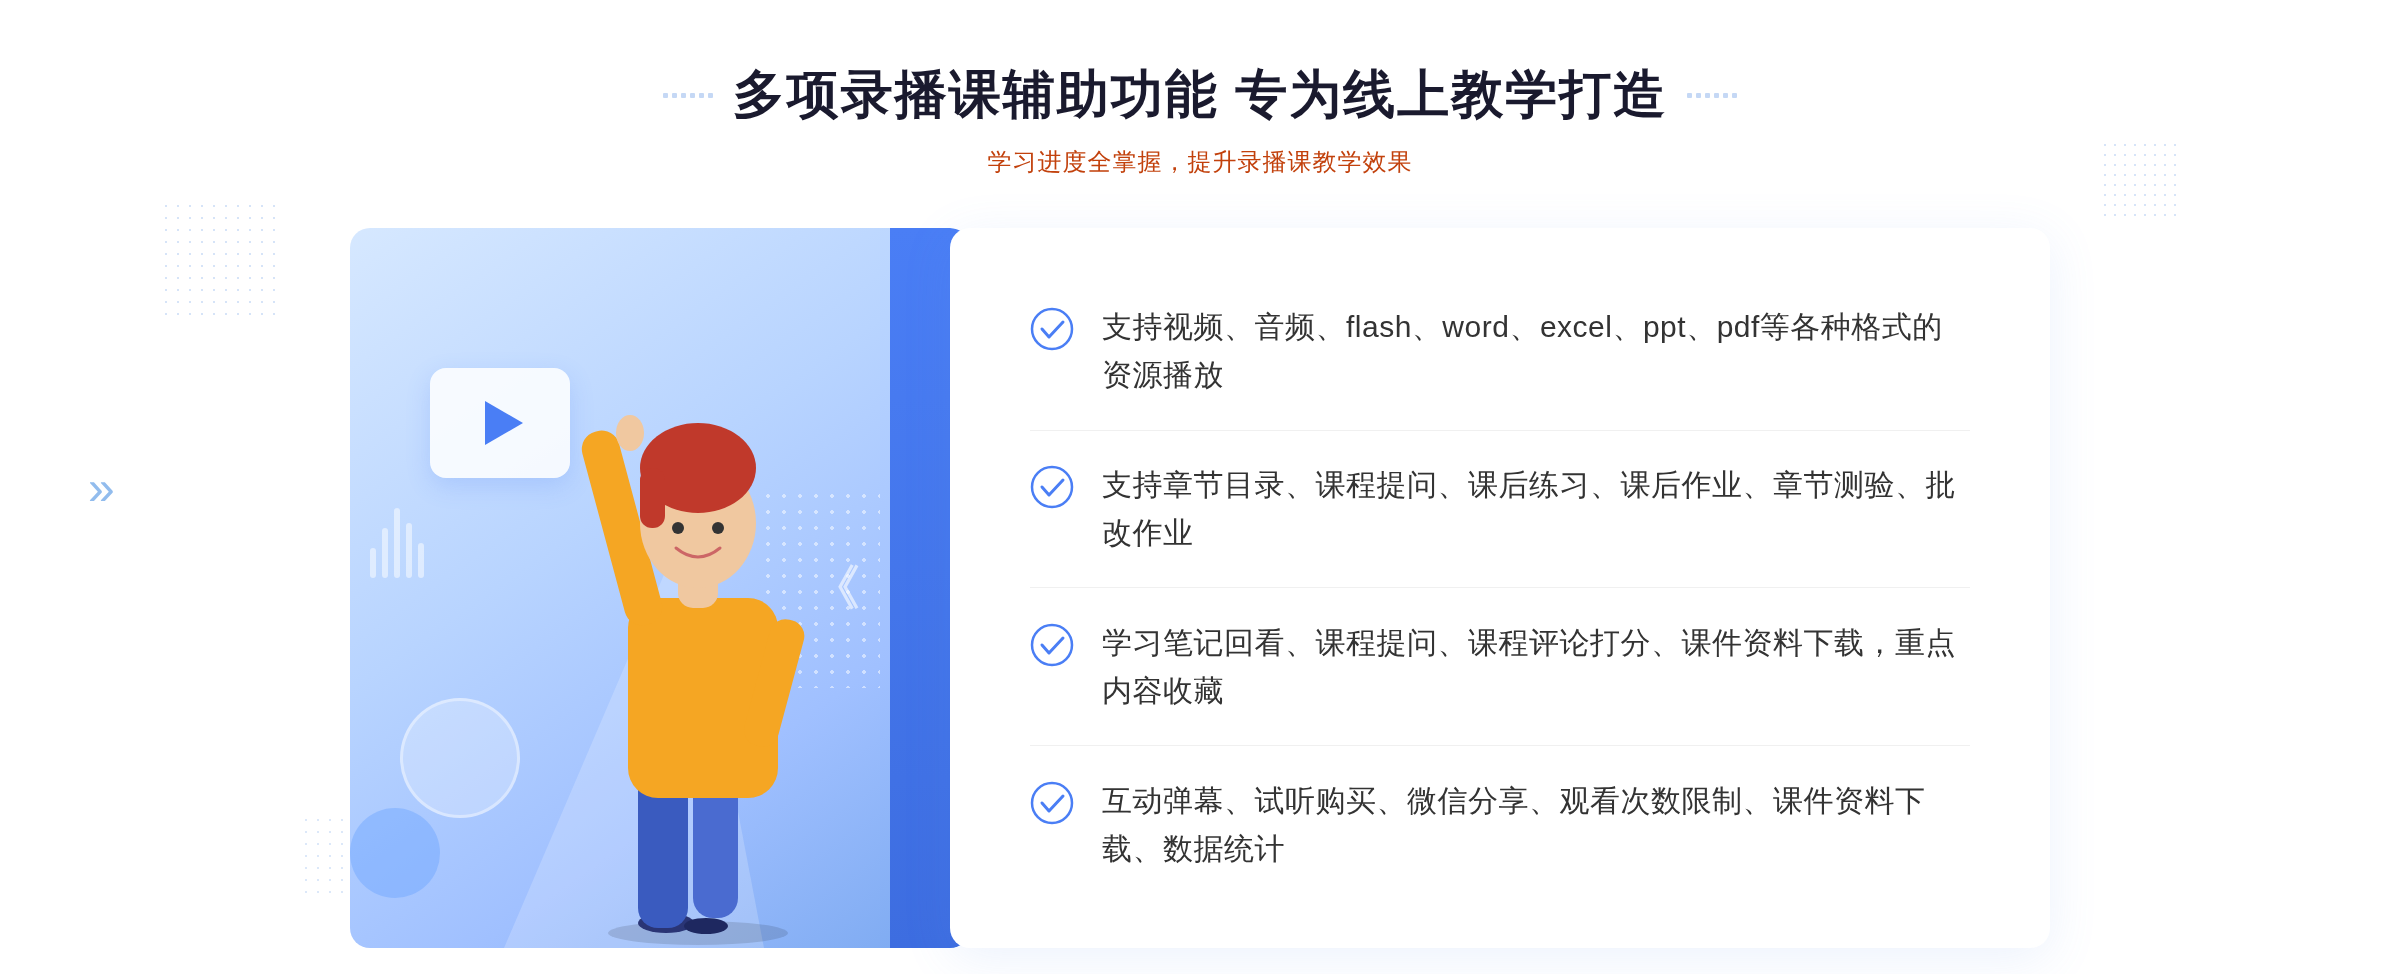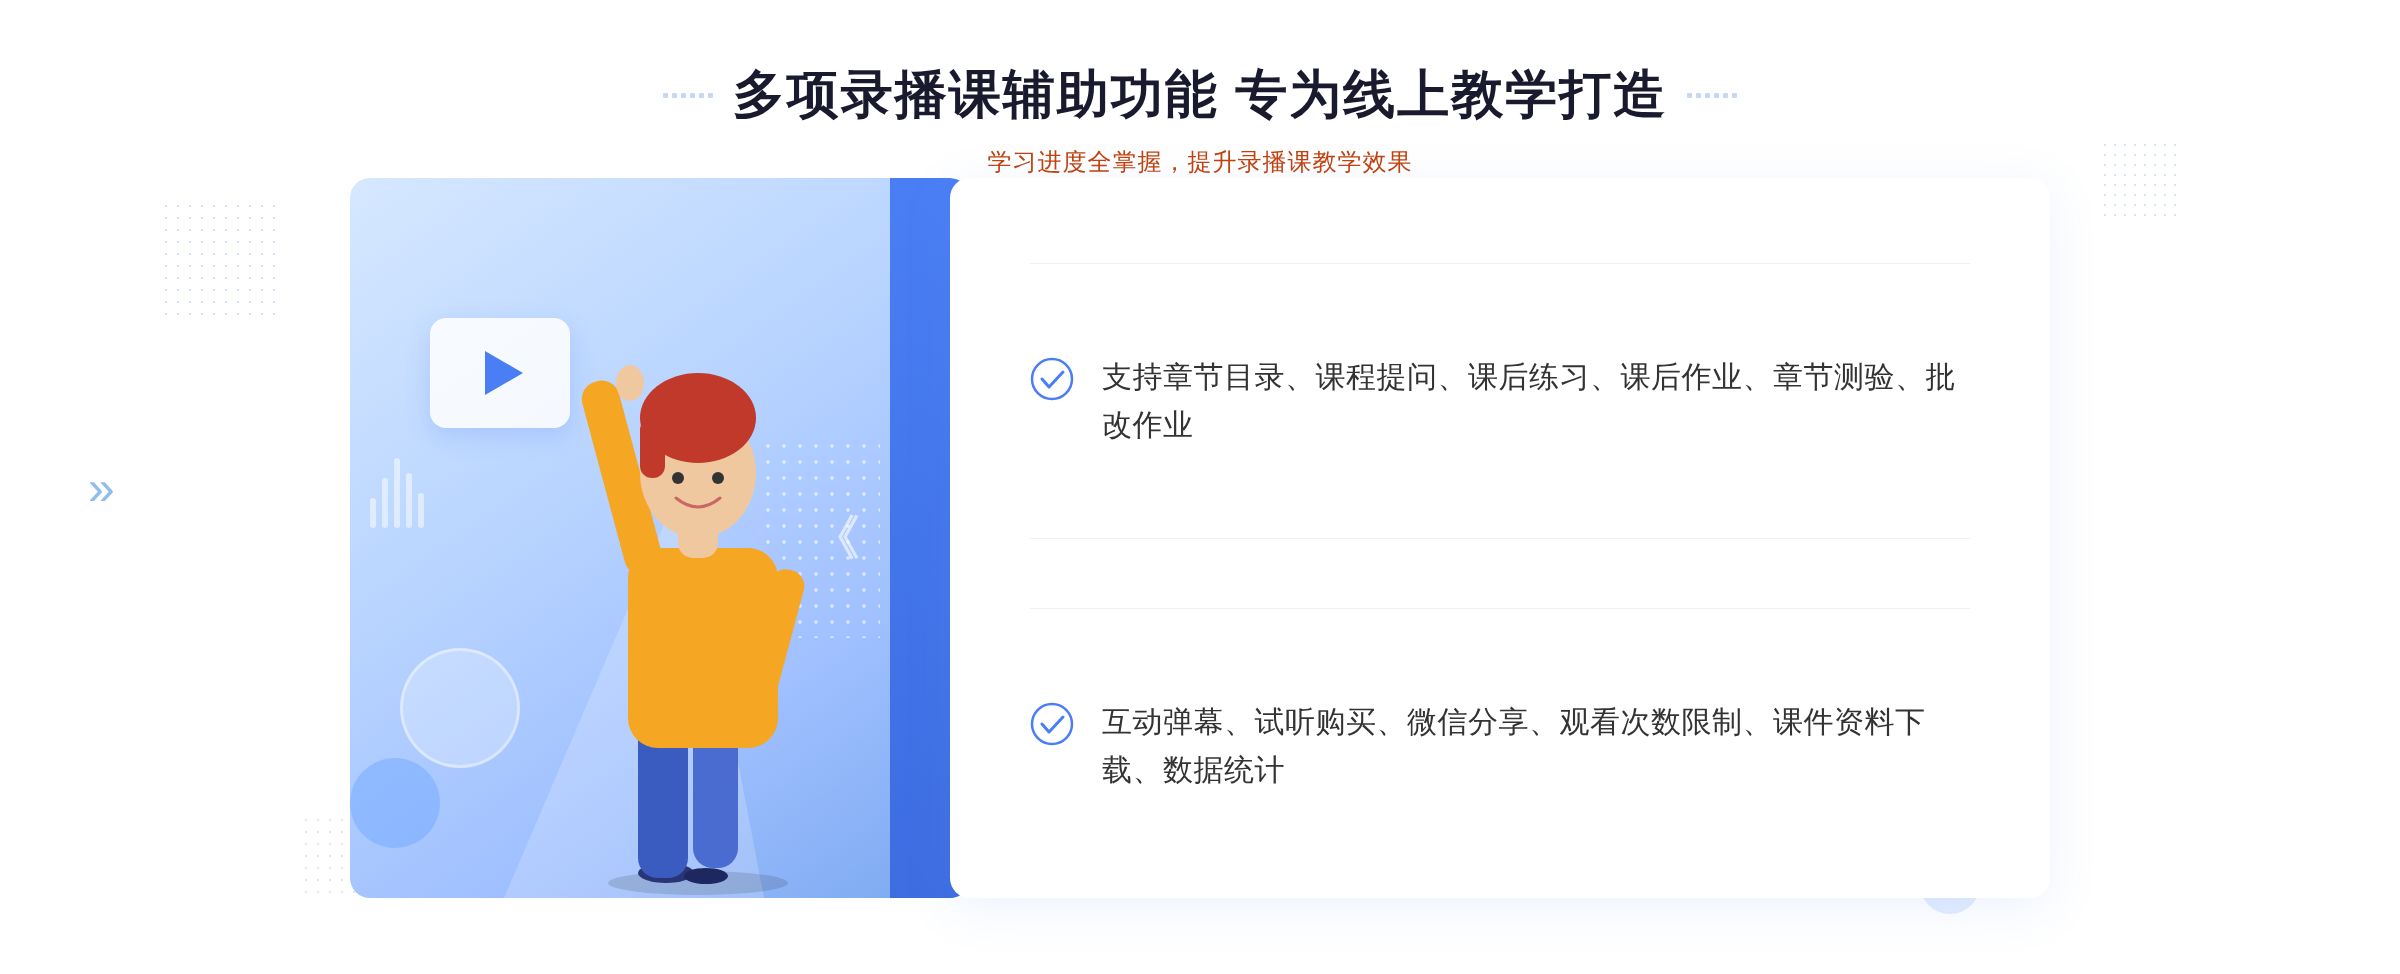--- a/index.html
+++ b/index.html
@@ -68,20 +68,21 @@
       top: 50%;
       transform: translateY(-50%);
       color: #4a90e2;
       font-size: 48px;
       opacity: 0.6;
     }
 
     
     .section-header {
       text-align: center;
+      margin-bottom: 50px;
       position: relative;
       z-index: 1;
     }
 
     .section-title-row {
       display: flex;
       align-items: center;
       justify-content: center;
       gap: 20px;
       margin-bottom: 16px;
@@ -415,35 +416,53 @@
           <circle cx="82" cy="58" r="10" fill="#f0c8a0"></circle>
 
           <ellipse cx="82" cy="65" rx="14" ry="18" fill="#f0c8a0"></ellipse>
         </svg>
       </div>
 
     </div>
 
     <div class="features-panel">
 
+      <div class="feature-item">
+        <div class="feature-icon">
+          <svg class="check-circle-svg" viewBox="0 0 44 44" xmlns="http://www.w3.org/2000/svg">
+            <circle cx="22" cy="22" r="20" fill="none" stroke="#4a7ef5" stroke-width="2.5"></circle>
+            <polyline points="12,22 19,30 33,15" fill="none" stroke="#4a7ef5" stroke-width="3" stroke-linecap="round" stroke-linejoin="round"></polyline>
+          </svg>
+        </div>
+        <span class="feature-text">支持视频、音频、flash、word、excel、ppt、pdf等各种格式的资源播放</span>
+      </div>
 
       <div class="divider"></div>
 
       <div class="feature-item">
         <div class="feature-icon">
           <svg class="check-circle-svg" viewBox="0 0 44 44" xmlns="http://www.w3.org/2000/svg">
             <circle cx="22" cy="22" r="20" fill="none" stroke="#4a7ef5" stroke-width="2.5"></circle>
             <polyline points="12,22 19,30 33,15" fill="none" stroke="#4a7ef5" stroke-width="3" stroke-linecap="round" stroke-linejoin="round"></polyline>
           </svg>
         </div>
         <span class="feature-text">支持章节目录、课程提问、课后练习、课后作业、章节测验、批改作业</span>
       </div>
 
       <div class="divider"></div>
 
+      <div class="feature-item">
+        <div class="feature-icon">
+          <svg class="check-circle-svg" viewBox="0 0 44 44" xmlns="http://www.w3.org/2000/svg">
+            <circle cx="22" cy="22" r="20" fill="none" stroke="#4a7ef5" stroke-width="2.5"></circle>
+            <polyline points="12,22 19,30 33,15" fill="none" stroke="#4a7ef5" stroke-width="3" stroke-linecap="round" stroke-linejoin="round"></polyline>
+          </svg>
+        </div>
+        <span class="feature-text">学习笔记回看、课程提问、课程评论打分、课件资料下载，重点内容收藏</span>
+      </div>
 
       <div class="divider"></div>
 
       <div class="feature-item">
         <div class="feature-icon">
           <svg class="check-circle-svg" viewBox="0 0 44 44" xmlns="http://www.w3.org/2000/svg">
             <circle cx="22" cy="22" r="20" fill="none" stroke="#4a7ef5" stroke-width="2.5"></circle>
             <polyline points="12,22 19,30 33,15" fill="none" stroke="#4a7ef5" stroke-width="3" stroke-linecap="round" stroke-linejoin="round"></polyline>
           </svg>
         </div>

